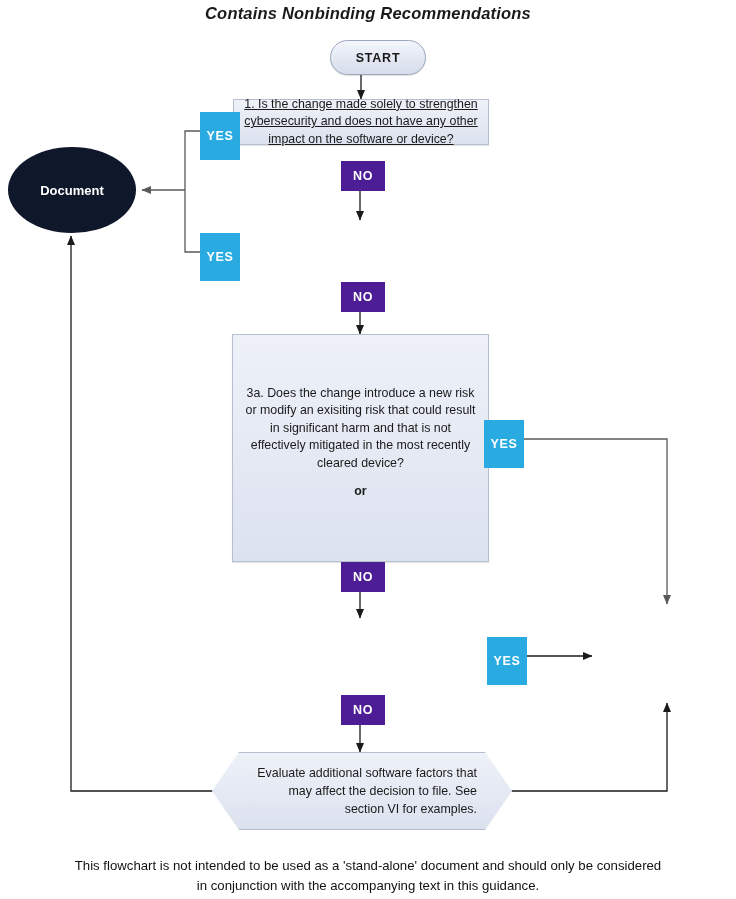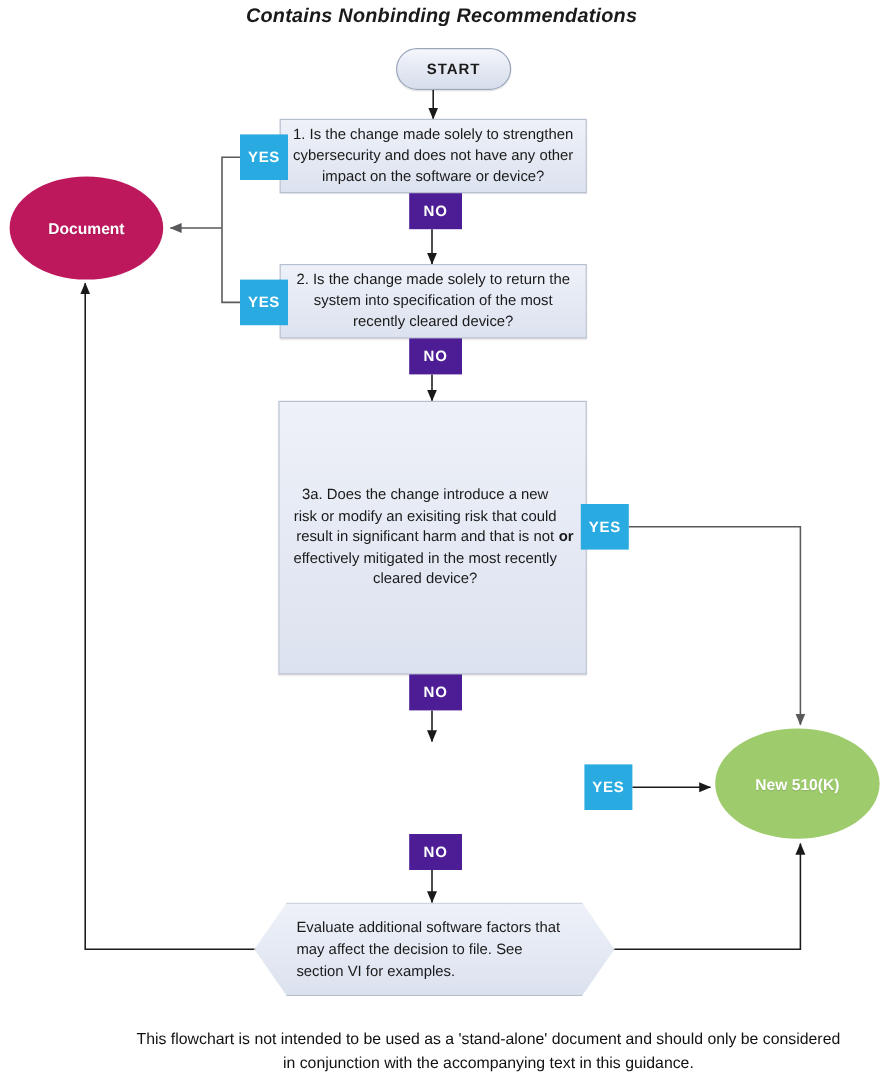--- a/index.html
+++ b/index.html
@@ -18,21 +18,21 @@
     position:absolute;left:0;top:0;width:736px;
     text-align:center;
     font-size:16.5px;font-weight:bold;font-style:italic;
     letter-spacing:0.2px;
     color:#1a1a1a;
     line-height:22px;
     padding-top:2px;
   }
   .footer{
     position:absolute;left:68px;top:856px;width:600px;
-    text-align:center;font-size:13.2px;line-height:20px;color:#111;margin-left:39px;
+    text-align:center;font-size:13.2px;line-height:20px;color:#111;
   }
 
   
   svg.wires{position:absolute;left:0;top:0;width:736px;height:899px;}
   .wire{fill:none;stroke:#58595b;stroke-width:1.3px;}
   .wire-dark{fill:none;stroke:#1a1a1a;stroke-width:1.3px;}
 
   
   .node{position:absolute;box-sizing:border-box;}
 
@@ -47,60 +47,60 @@
 
   .qbox{
     border:1px solid #b6bfcf;
     background:linear-gradient(180deg,#eef1f8 0%,#e3e8f3 60%,#dce2ef 100%);
     display:flex;align-items:center;justify-content:center;
     text-align:center;
     font-size:12.4px;line-height:17.5px;color:#1a1a1a;
     padding:6px 10px;
     box-shadow:0 1px 1px rgba(0,0,0,.10);
   }
-  #q1{left:233px;top:99px;width:256px;height:62px;}
+  #q1{left:233px;top:99px;width:256px;height:46px;text-decoration:underline;}
   #q2{left:233px;top:220px;width:256px;height:62px;}
-  #q3{left:232px;top:334px;width:257px;height:228px;flex-direction:row;}
+  #q3{left:232px;top:334px;width:257px;height:228px;flex-direction:column;}
   #q3 .part{width:100%;}
   #q3 .orword{font-weight:bold;margin:11px 0 11px 0;}
   #q4{left:233px;top:618px;width:256px;height:75px;}
 
   .hex{
     left:212px;top:752px;width:300px;height:78px;
     display:flex;align-items:center;justify-content:center;
-    text-align:left;font-size:12.4px;line-height:18px;color:#1a1a1a;
+    text-align:right;font-size:12.4px;line-height:18px;color:#1a1a1a;
     background:linear-gradient(180deg,#eef1f8 0%,#e3e8f3 60%,#dbe1ee 100%);
     border:1px solid #b6bfcf;
     clip-path:polygon(9% 0%,91% 0%,100% 50%,91% 100%,9% 100%,0% 50%);
     padding:0 34px;box-sizing:border-box;
   }
 
   .badge{
     display:flex;align-items:center;justify-content:center;
     font-size:12.5px;font-weight:bold;color:#ffffff;letter-spacing:0.6px;
   }
-  .yes{background:#29abe2;width:40px;height:38px;text-align:center;}
+  .yes{background:#29abe2;width:40px;height:48px;text-align:center;}
   .no{background:#4c1d95;width:44px;height:30px;}
 
   #yes1{left:200px;top:112px;}
   #yes2{left:200px;top:233px;}
   #yes3{left:484px;top:420px;}
   #yes4{left:487px;top:637px;}
   #no1{left:341px;top:161px;}
   #no2{left:341px;top:282px;}
   #no3{left:341px;top:562px;}
   #no4{left:341px;top:695px;}
 
   .ell{
     display:flex;align-items:center;justify-content:center;
     border-radius:50%;
     font-size:13px;font-weight:bold;color:#ffffff;
     text-shadow:0 1px 1px rgba(0,0,0,.15);
   }
-  #doc{left:8px;top:147px;width:128px;height:86px;background:#be185d;}
+  #doc{left:8px;top:147px;width:128px;height:86px;background:#0f172a;}
   #k510{left:596px;top:607px;width:137px;height:92px;background:#9ecc6d;}
 </style>
 </head>
 <body>
 
 <div id="stage">
 
   <div class="title">Contains Nonbinding Recommendations</div>
 
   <svg class="wires" viewBox="0 0 736 899">
@@ -132,38 +132,36 @@
 
     <path class="wire-dark" d="M512,791 L667,791 L667,703" marker-end="url(#ah)"></path>
 
     <path class="wire-dark" d="M212,791 L71,791 L71,236" marker-end="url(#ah)"></path>
   </svg>
 
   <div class="node start">START</div>
 
   <div class="node qbox" id="q1">1. Is the change made solely to strengthen cybersecurity and does not have any other impact on the software or device?</div>
 
-  <div class="node qbox" id="q2">2. Is the change made solely to return the system into specification of the most recently cleared device?</div>
 
   <div class="node qbox" id="q3">
     <div class="part">3a. Does the change introduce a new risk or modify an exisiting risk that could result in significant harm and that is not effectively mitigated in the most recently cleared device?</div>
     <div class="orword">or</div>
   </div>
 
 
   <div class="node hex">Evaluate additional software factors that may affect the decision to file. See section VI for examples.</div>
 
   <div class="node badge yes" id="yes1">YES</div>
   <div class="node badge yes" id="yes2">YES</div>
   <div class="node badge yes" id="yes3">YES</div>
   <div class="node badge yes" id="yes4">YES</div>
 
   <div class="node badge no" id="no1">NO</div>
   <div class="node badge no" id="no2">NO</div>
   <div class="node badge no" id="no3">NO</div>
   <div class="node badge no" id="no4">NO</div>
 
   <div class="node ell" id="doc">Document</div>
-  <div class="node ell" id="k510">New 510(K)</div>
 
   <div class="footer">This flowchart is not intended to be used as a 'stand-alone' document and should only be considered in conjunction with the accompanying text in this guidance.</div>
 
 </div>
 
 </body></html>

